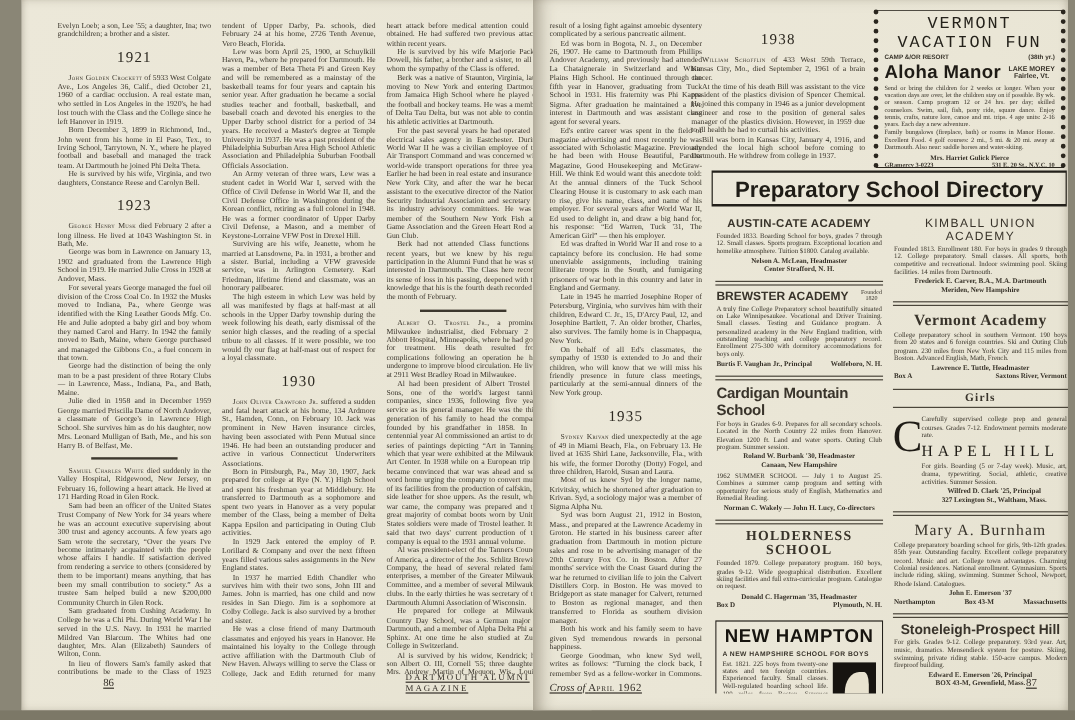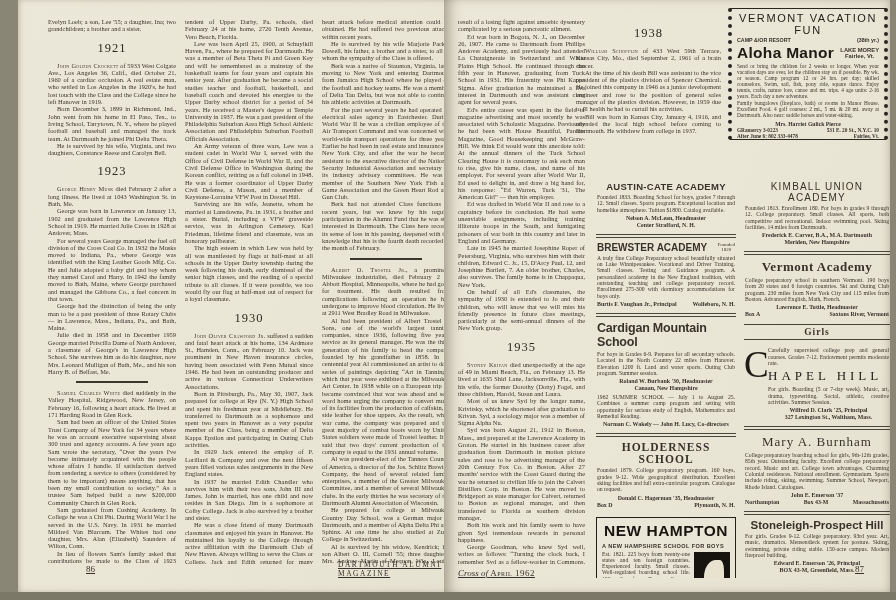--- a/index.html
+++ b/index.html
@@ -23,21 +23,21 @@
   .pg-footer{position:absolute;font-size:9px;color:#36312a;text-decoration:underline;}
   .pagenum-left{left:68px;bottom:18px;}
   .mag-title{left:320px;bottom:14px;font-size:7.4px;letter-spacing:1.6px;}
   .issue-footer{left:14px;bottom:14px;font-size:9px;}
   .issue-footer .iss{font-style:italic;}
   .issue-footer .dt{font-variant:small-caps;letter-spacing:.5px;}
   .pagenum-right{right:26px;bottom:18px;}
   
   .aloha{position:absolute;left:284px;top:8px;width:160px;height:132px;border:1px solid #2a261e;
          border-left:4px dotted #2a261e;border-right:4px dotted #2a261e;padding:3px 5px;box-sizing:border-box;overflow:hidden;}
-  .aloha-h1{font-family:Liberation Sans, sans-serif;font-size:11px;letter-spacing:1.6px;text-align:center;color:#25221b;}
+  .aloha-h1{font-family:Liberation Mono, monospace;font-size:14px;letter-spacing:1.6px;text-align:center;color:#25221b;}
   .aloha-row2{display:flex;justify-content:space-between;font-family:"Liberation Sans",sans-serif;font-weight:bold;font-size:5.3px;margin-top:1px;}
   .aloha-row3{display:flex;align-items:center;margin:1px 0 2px;}
   .aloha-name{font-family:"Liberation Sans",sans-serif;font-weight:800;font-size:15.5px;letter-spacing:.3px;color:#1e1b15;}
   .aloha-lake{margin-left:auto;font-family:"Liberation Sans",sans-serif;font-weight:bold;font-size:5.8px;line-height:6.4px;text-align:center;}
   .aloha p{margin:0 0 2px;font-size:5.35px;line-height:5.9px;text-align:justify;}
   .aloha-sig1{text-align:center;font-weight:bold;font-size:5.7px;margin-top:1px;}
   .aloha-sigrow{display:flex;justify-content:space-between;font-weight:bold;font-size:5.3px;}
   
   .dir-banner{position:absolute;left:149px;top:142px;width:296px;height:30px;box-sizing:border-box;
       border:1px solid #23201a;border-top:2px solid #23201a;border-bottom:2px solid #23201a;
@@ -170,20 +170,21 @@
       <div class="aloha-sigrow">
         <span>GRamercy 3-0223</span>
         <span>531 E. 20 St., N.Y.C. 10</span>
       </div>
       <div class="aloha-sigrow">
         <span>After June 6: 802 333-4478</span>
         <span>Fairlee, Vt.</span>
       </div>
     </div>
 
+    <div class="dir-banner">Preparatory School Directory</div>
 
     <div class="dir-col" id="dirR">
         <div class="ad">
           <div class="t-kimball">KIMBALL UNION ACADEMY</div>
           <div class="body">Founded 1813. Enrollment 180. For boys in grades 9 through 12. College preparatory. Small classes. All sports, both competitive and recreational. Indoor swimming pool. Skiing facilities. 14 miles from Dartmouth.</div>
           <div class="sigc">Frederick E. Carver, B.A., M.A. Dartmouth</div>
           <div class="sigc">Meriden, New Hampshire</div>
         </div>
         <div class="dsep"></div>
         <div class="ad">

